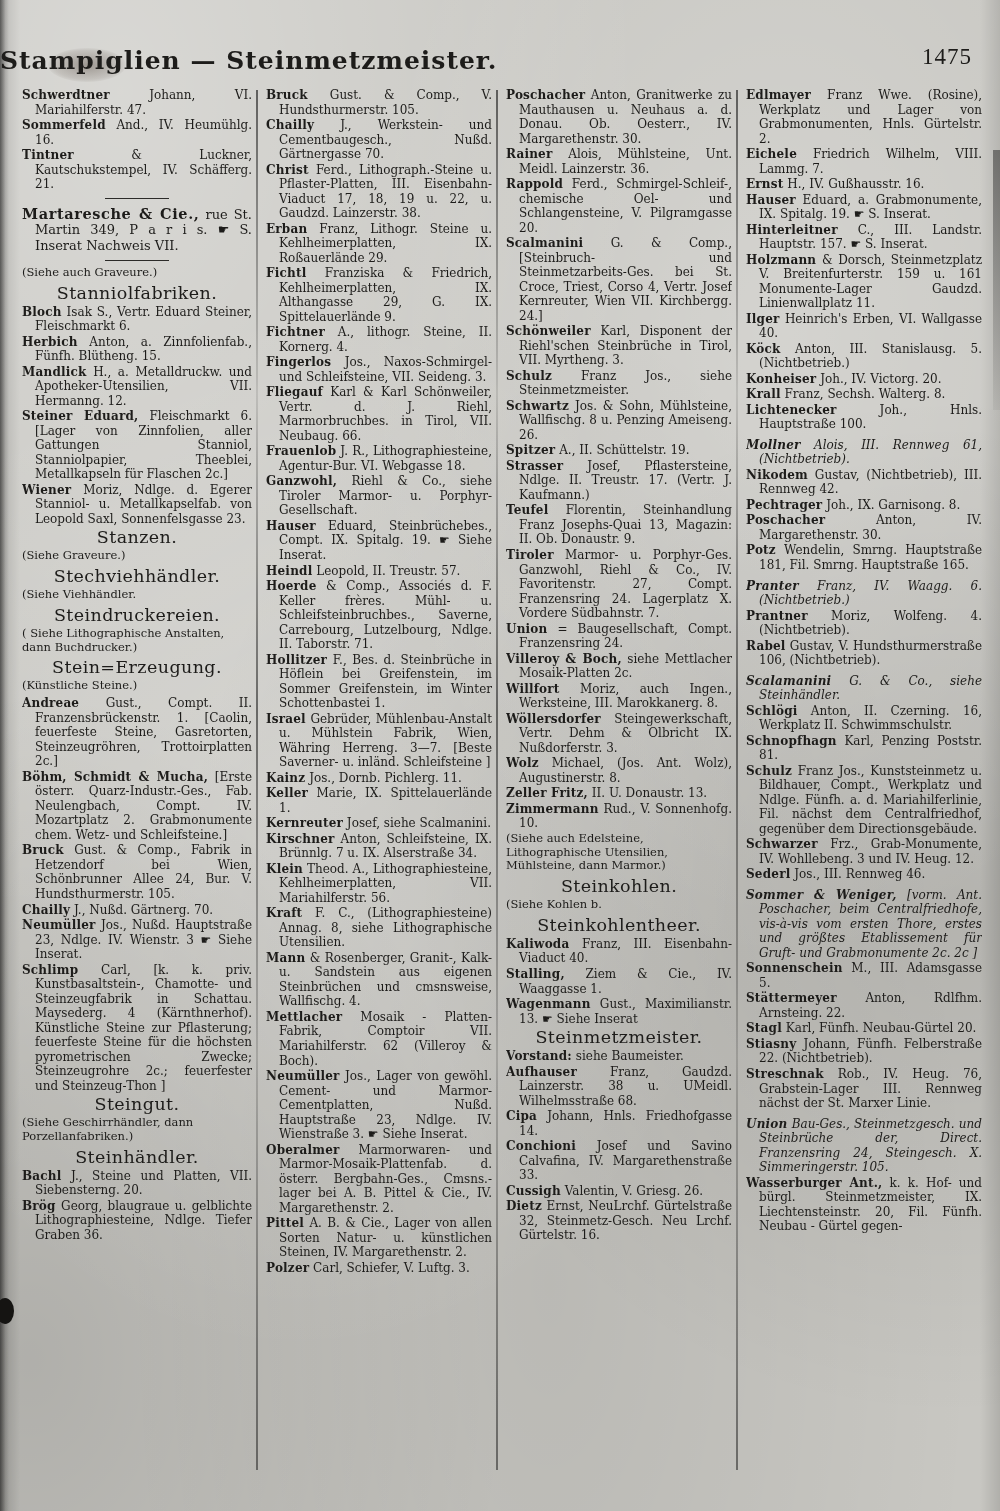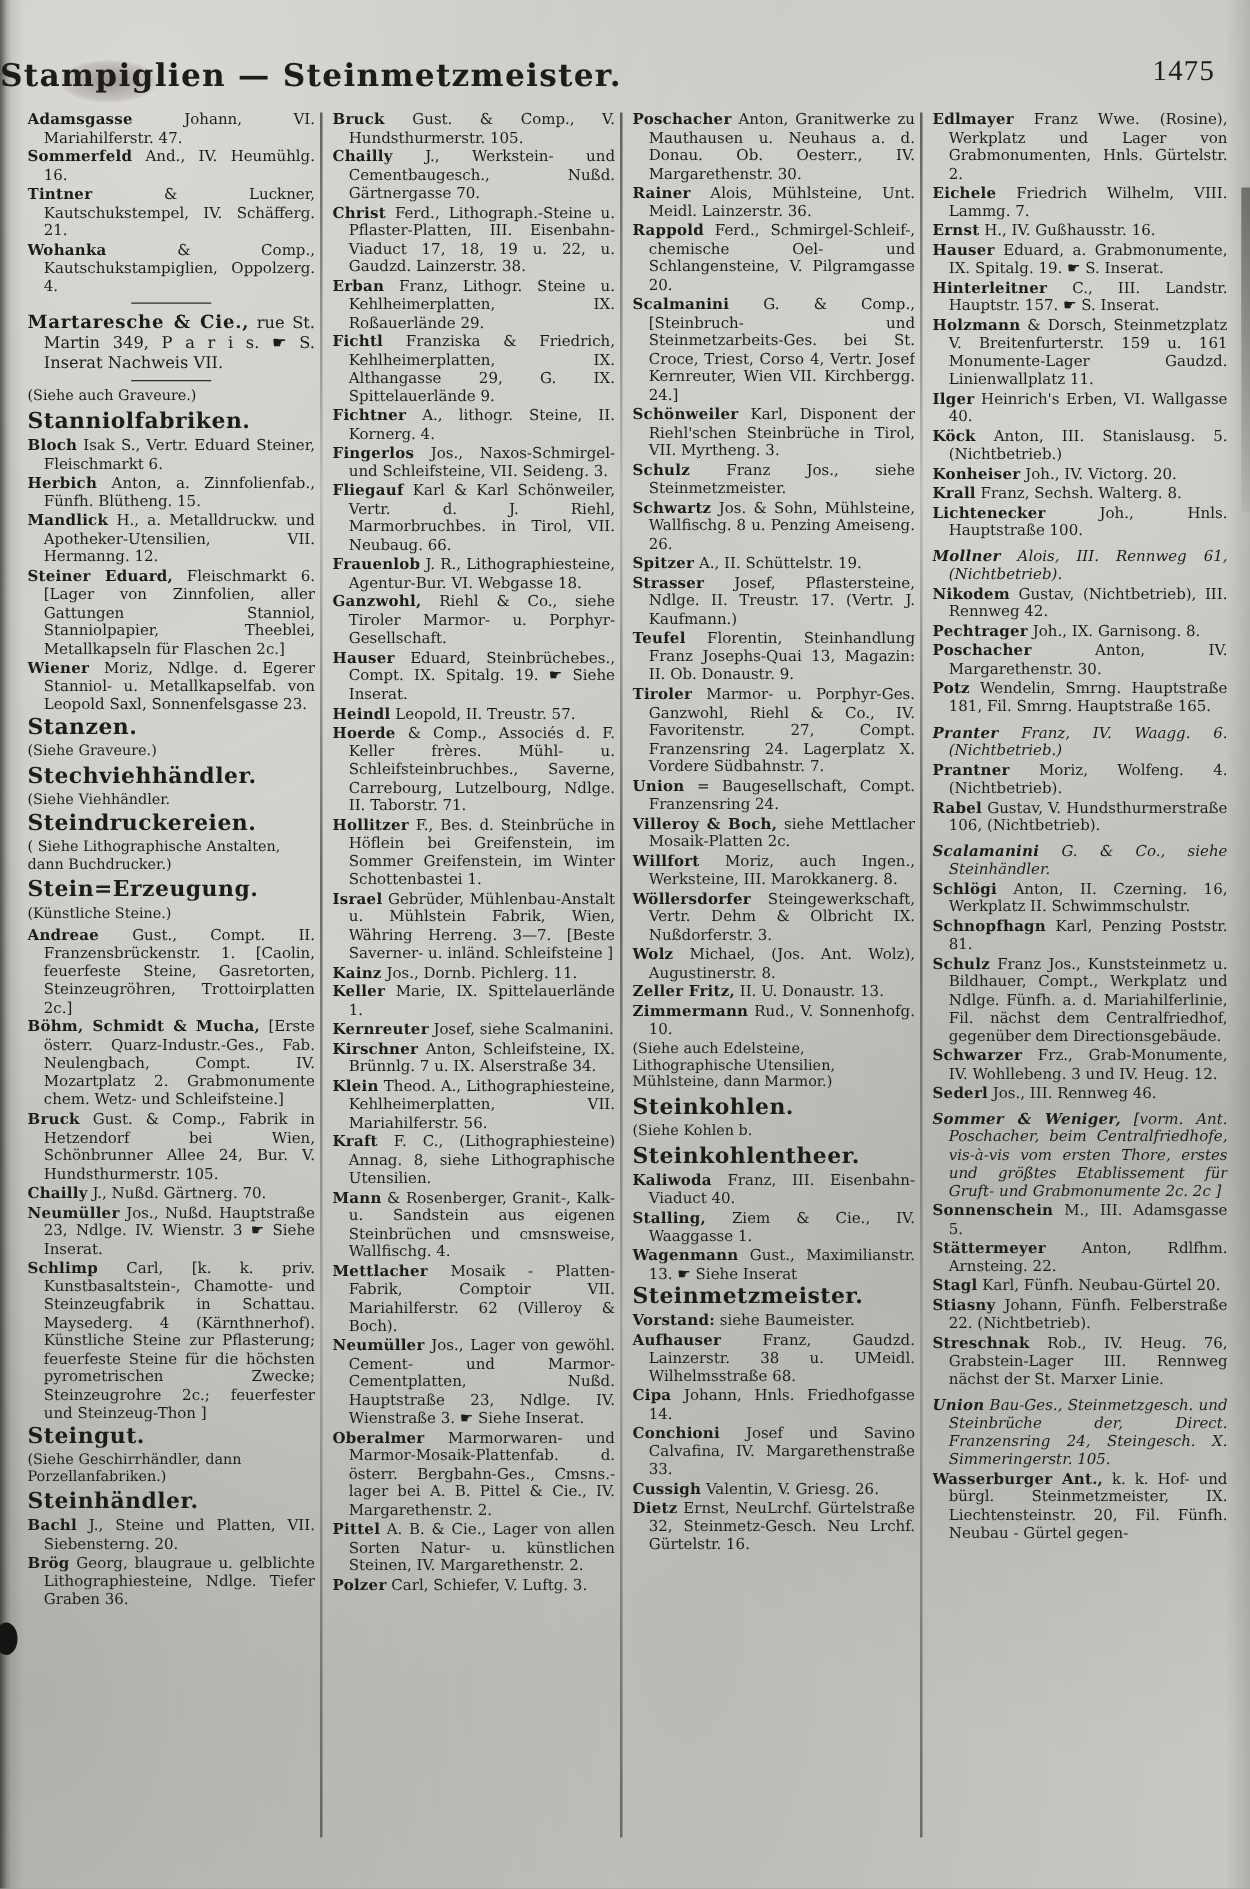--- a/index.html
+++ b/index.html
@@ -29,21 +29,21 @@
     font-family:"Liberation Serif","DejaVu Serif",serif;}
   .colsep{position:absolute;top:90px;width:2px;height:1380px;
     background:linear-gradient(rgba(0,0,0,.55), rgba(0,0,0,.10) 22%, rgba(0,0,0,.50) 45%, rgba(0,0,0,.15) 70%, rgba(0,0,0,.45));}
   .col{position:absolute;top:88px;height:1408px;overflow:hidden;}
   .entry{margin:0 0 1px 0;font-size:12px;line-height:1.21;text-align:justify;
     padding-left:13px;text-indent:-13px;}
   .entry b{font-weight:700;letter-spacing:.2px;}
   .entry.prominent{font-size:13px;margin:6px 0 4px;}
   .entry.prominent b{font-size:14.5px;letter-spacing:.6px;}
   .entry.gap-top{margin-top:6px;font-style:italic;}
-  .heading{font-size:17.5px;font-weight:700;text-align:left;margin:0 0 2px;letter-spacing:.4px;}
+  .heading{font-size:17.5px;font-weight:400;text-align:center;margin:0 0 2px;letter-spacing:.4px;}
   .subnote{font-size:11.5px;text-align:left;margin:0 0 3px;line-height:1.2;}
   .hrule{width:64px;margin:6px auto 5px;border-top:1.5px solid #2c2b29;}
 </style>
 </head>
 <body>
 
 <div class="sheet">
   <div class="edge-left"></div>
   <div class="smudge-tl"></div>
   <div class="speck-left"></div>
@@ -52,24 +52,23 @@
   <div class="header">
     <span class="title">Stampiglien — Steinmetzmeister.</span>
   </div>
   <div class="pagenum">1475</div>
 
   <div class="colsep" style="left:256px"></div>
   <div class="colsep" style="left:496px"></div>
   <div class="colsep" style="left:736px"></div>
 
   <div class="col" style="left:22px;width:230px">
-      <p class="entry"><b>Adamsgasse</b> <span>Johann, VI. Mariahilferstr. 47.</span></p>
+      <p class="entry"><b>Schwerdtner</b> <span>Johann, VI. Mariahilferstr. 47.</span></p>
       <p class="entry"><b>Sommerfeld</b> <span>And., IV. Heumühlg. 16.</span></p>
       <p class="entry"><b>Tintner</b> <span>&amp; Luckner, Kautschukstempel, IV. Schäfferg. 21.</span></p>
-      <p class="entry"><b>Wohanka</b> <span>&amp; Comp., Kautschukstampiglien, Oppolzerg. 4.</span></p>
       <div class="hrule"></div>
       <p class="entry prominent"><b>Martaresche &amp; Cie.,</b> <span>rue St. Martin 349, P a r i s. ☛ S. Inserat Nachweis VII.</span></p>
       <div class="hrule"></div>
       <div class="subnote">(Siehe auch Graveure.)</div>
       <h2 class="heading">Stanniolfabriken.</h2>
       <p class="entry"><b>Bloch</b> <span>Isak S., Vertr. Eduard Steiner, Fleischmarkt 6.</span></p>
       <p class="entry"><b>Herbich</b> <span>Anton, a. Zinnfolienfab., Fünfh. Blütheng. 15.</span></p>
       <p class="entry"><b>Mandlick</b> <span>H., a. Metalldruckw. und Apotheker-Utensilien, VII. Hermanng. 12.</span></p>
       <p class="entry"><b>Steiner Eduard,</b> <span>Fleischmarkt 6. [Lager von Zinnfolien, aller Gattungen Stanniol, Stanniolpapier, Theeblei, Metallkapseln für Flaschen 2c.]</span></p>
       <p class="entry"><b>Wiener</b> <span>Moriz, Ndlge. d. Egerer Stanniol- u. Metallkapselfab. von Leopold Saxl, Sonnenfelsgasse 23.</span></p>

